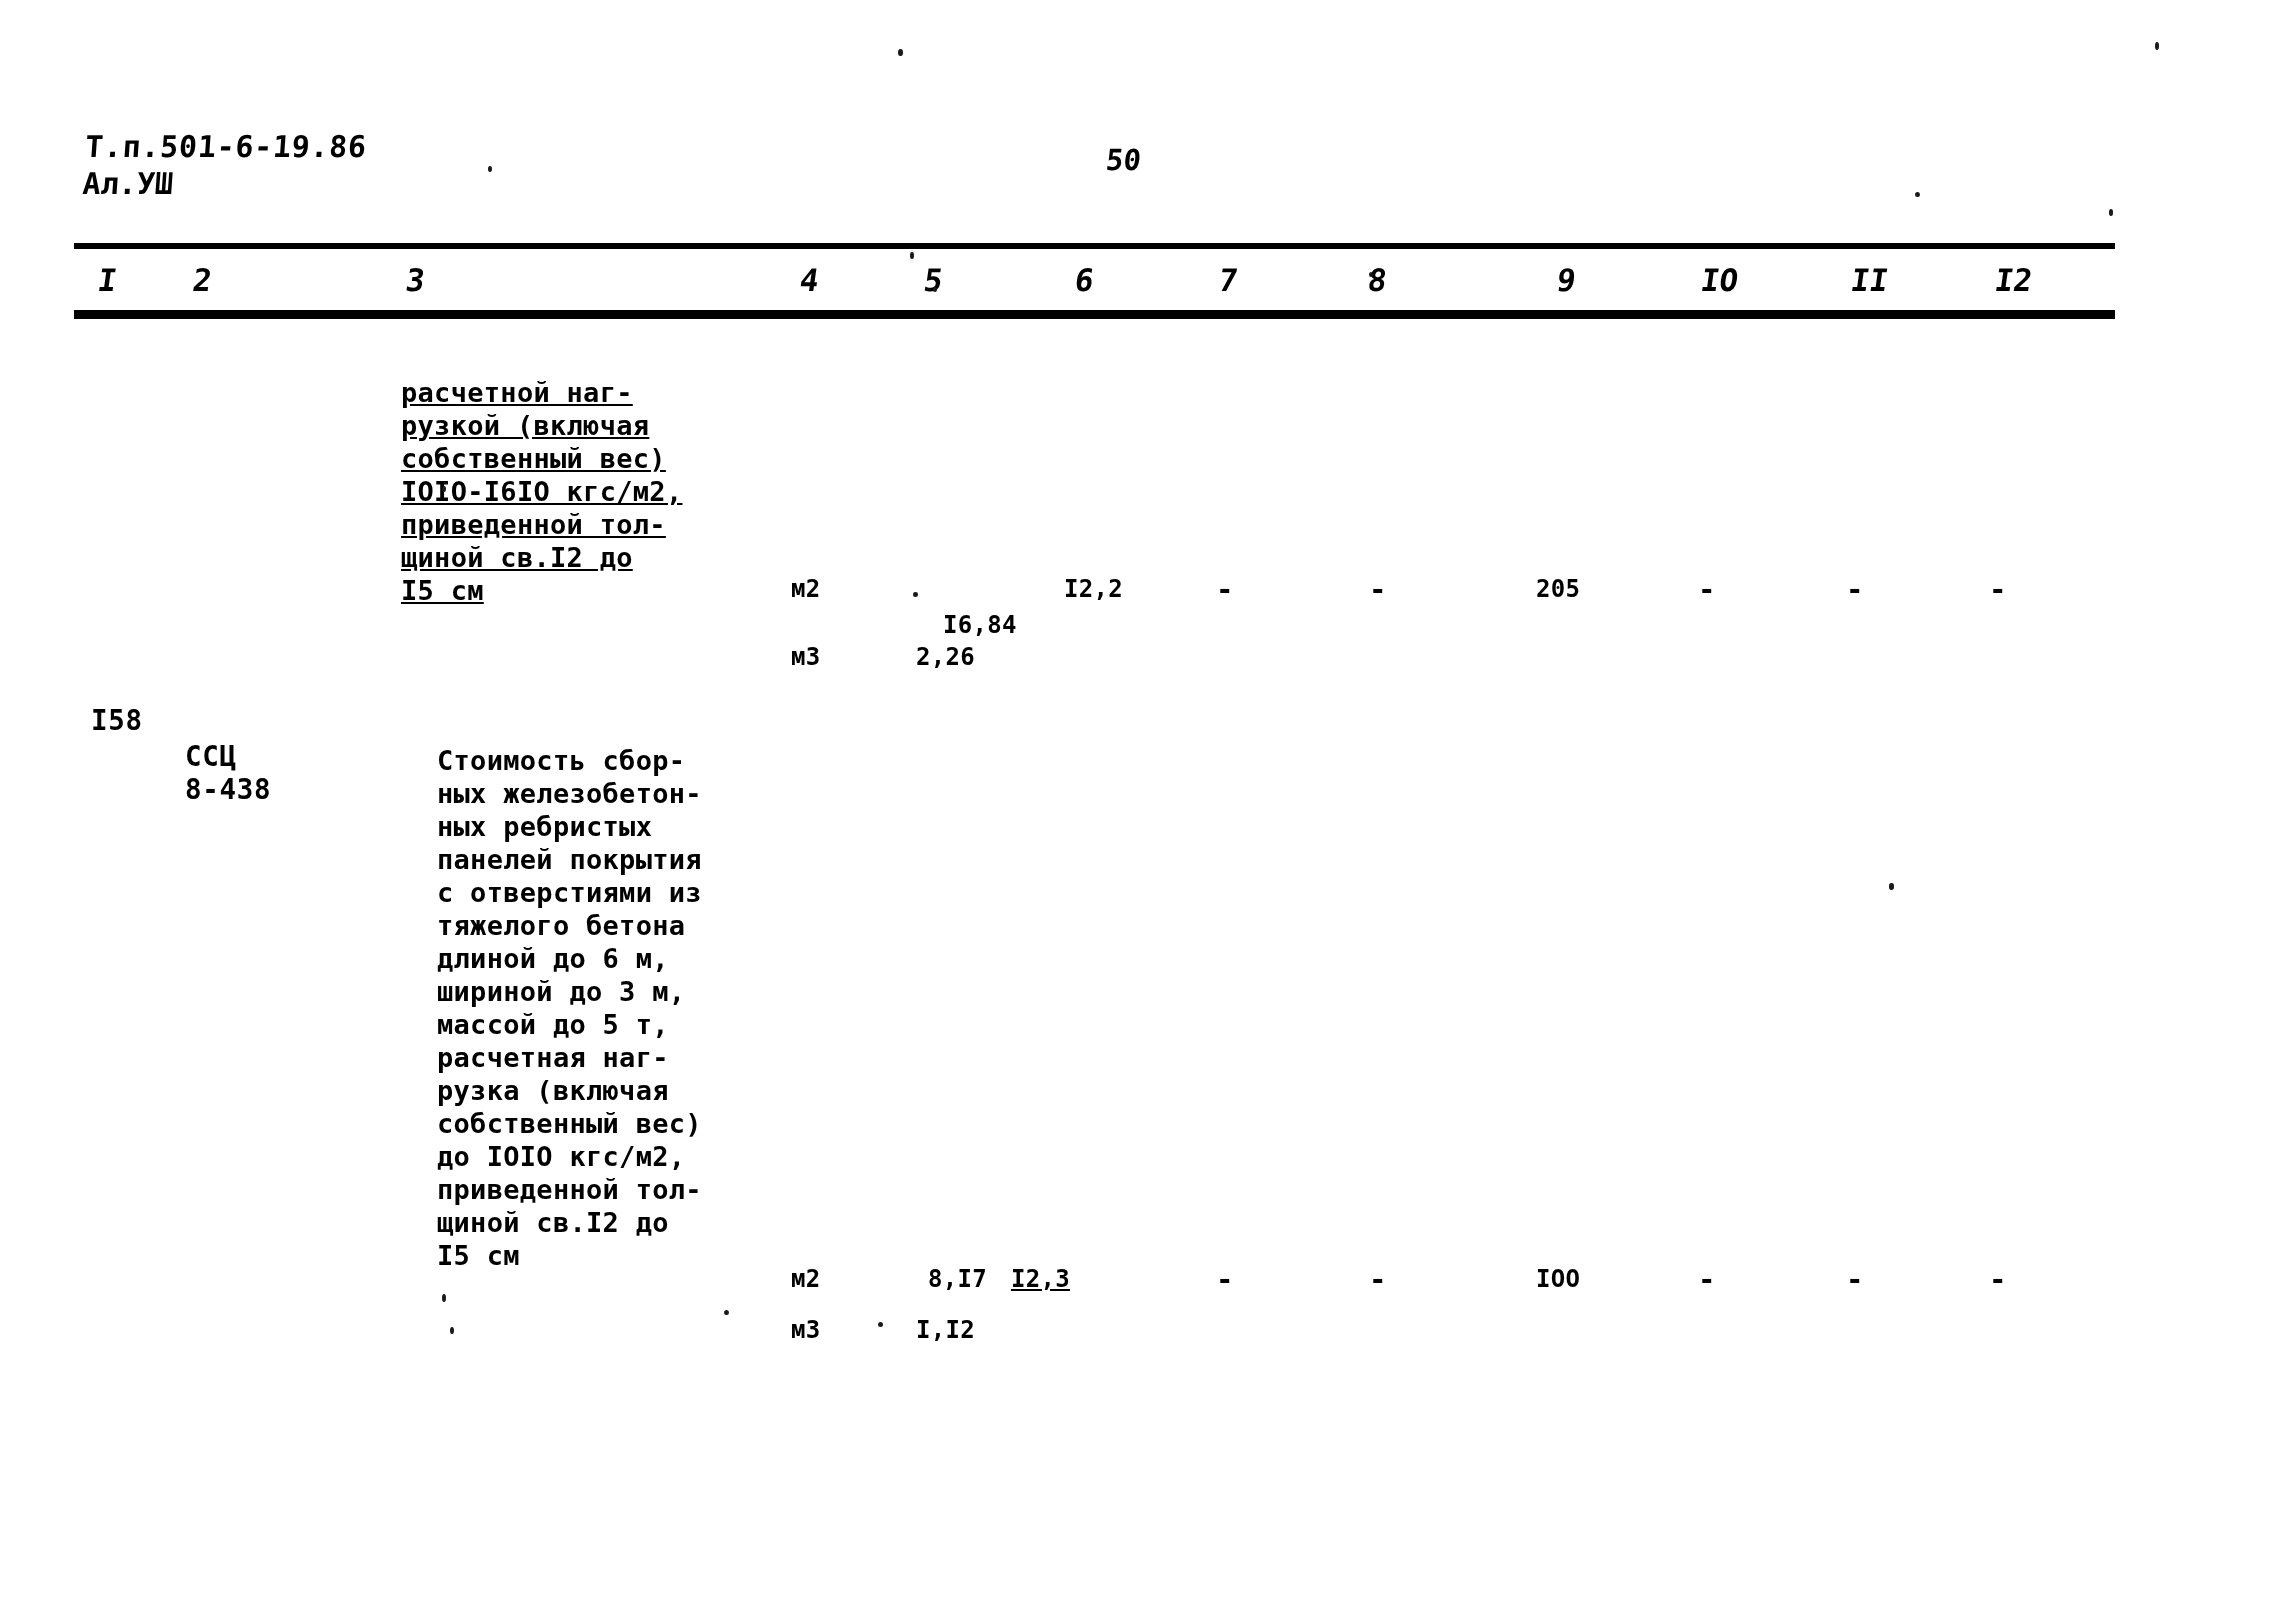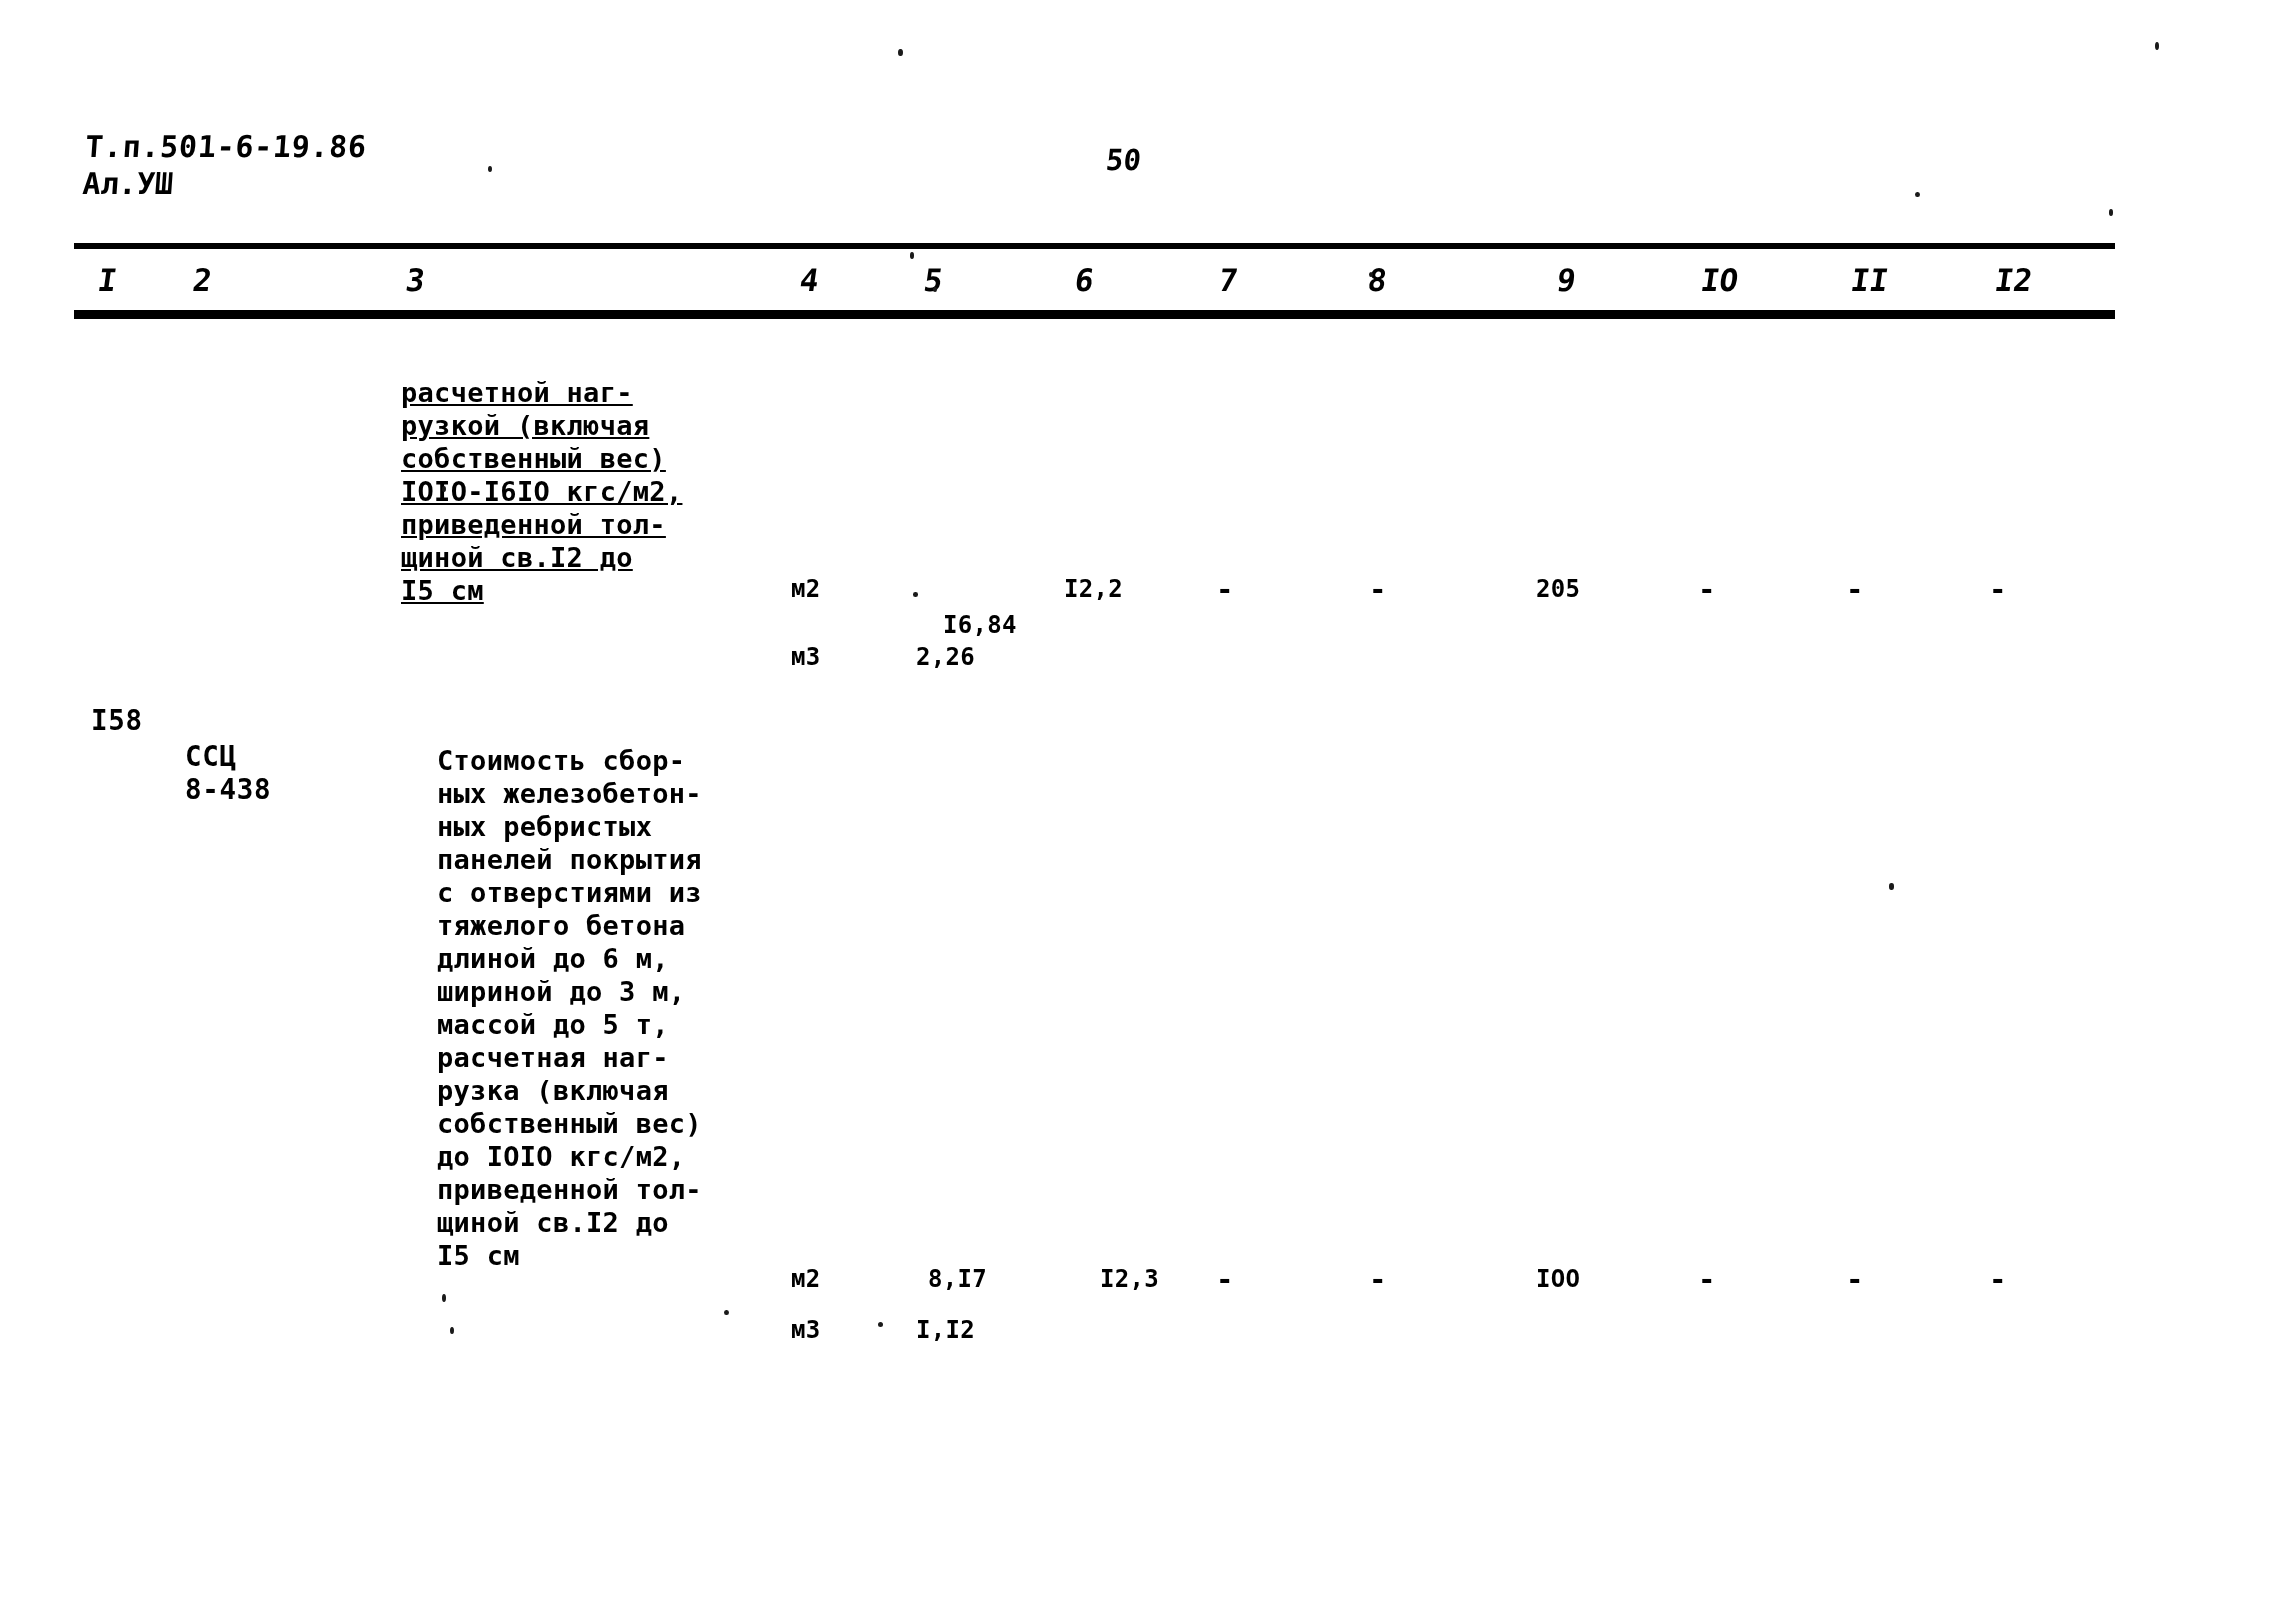--- a/index.html
+++ b/index.html
@@ -167,21 +167,21 @@
 расчетная наг-
 рузка (включая
 собственный вес)
 до IOIO кгс/м2,
 приведенной тол-
 щиной св.I2 до
 I5 см</div>
 
   <div class="cell" style="left:791px; top:1265px;">м2</div>
   <div class="cell" style="left:928px; top:1265px;">8,I7</div>
-  <div class="cell" style="left:1100px; top:1265px;">I2,3</div>
+  <div class="cell" style="left:1011px; top:1265px;text-decoration:underline;">I2,3</div>
   <div class="cell dash" style="left:1216px; top:1262px;">-</div>
   <div class="cell dash" style="left:1369px; top:1262px;">-</div>
   <div class="cell" style="left:1536px; top:1265px;">IOO</div>
   <div class="cell dash" style="left:1698px; top:1262px;">-</div>
   <div class="cell dash" style="left:1846px; top:1262px;">-</div>
   <div class="cell dash" style="left:1989px; top:1262px;">-</div>
 
   <div class="cell" style="left:791px; top:1316px;">м3</div>
   <div class="cell" style="left:916px; top:1316px;">I,I2</div>
 

